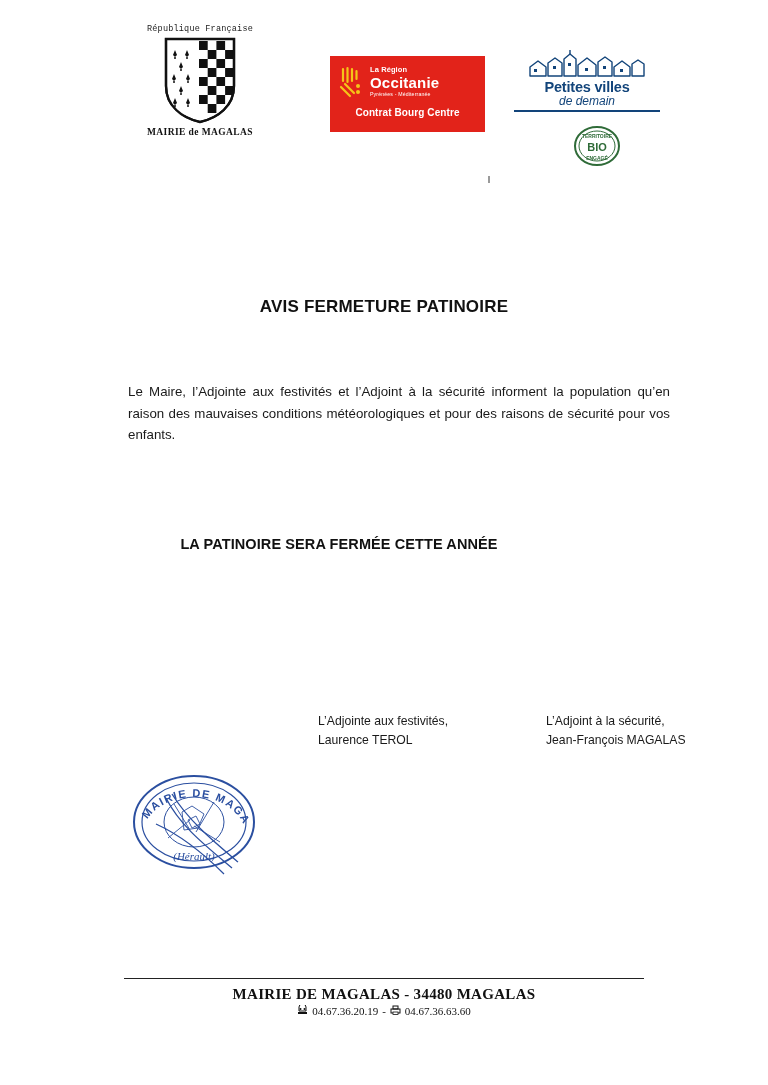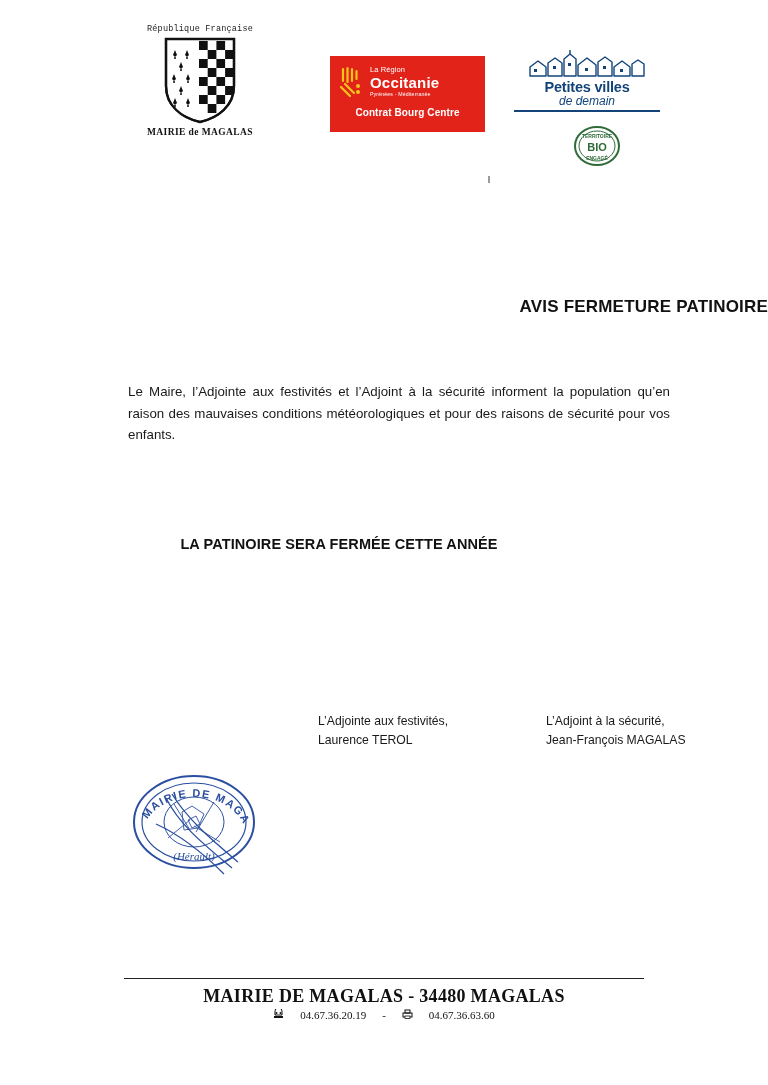--- a/index.html
+++ b/index.html
@@ -75,21 +75,21 @@
   }
   .occ-mark {
     width: 26px;
     height: 34px;
     flex: 0 0 26px;
     margin-right: 6px;
   }
   .occ-txt { line-height: 1.05; }
   .occ-la-region {
     font-size: 7.5px;
-    font-weight: normal;
+    font-weight: bold;
     letter-spacing: .1px;
   }
   .occ-name {
     font-size: 15px;
     font-weight: bold;
     letter-spacing: .2px;
     margin-top: 1px;
   }
   .occ-sub {
     font-size: 5.2px;
@@ -140,21 +140,21 @@
     width: 52px;
     height: 44px;
   }
 
   
   .doc-title {
     position: absolute;
     top: 297px;
     left: 0;
     width: 768px;
-    text-align: right;
+    text-align: center;
     font-size: 17px;
     font-weight: bold;
     letter-spacing: .2px;
     color: #111;
   }
 
   .para {
     position: absolute;
     top: 381px;
     left: 128px;
@@ -214,34 +214,34 @@
     text-align: center;
   }
   .footer-rule {
     width: 520px;
     height: 1.4px;
     background: #222;
     margin: 0 auto 7px auto;
   }
   .footer-name {
     font-family: "Liberation Serif", serif;
-    font-size: 18px;
+    font-size: 15px;
     font-weight: bold;
     letter-spacing: .3px;
     color: #111;
   }
   .footer-contact {
     font-family: "Liberation Serif", serif;
     font-size: 11px;
     color: #111;
     margin-top: 2px;
     display: flex;
     justify-content: center;
     align-items: center;
-    gap: 16px;
+    gap: 4px;
   }
   .tiny-ico {
     display: inline-block;
     vertical-align: middle;
   }
   .speck {
     position: absolute;
     background: #9a9a9a;
   }
 </style>

